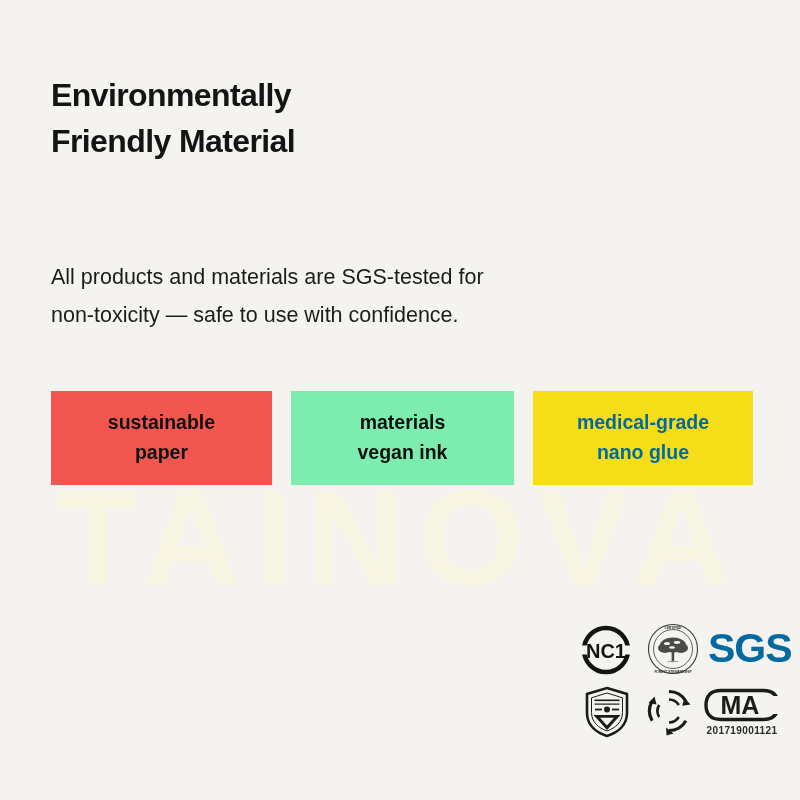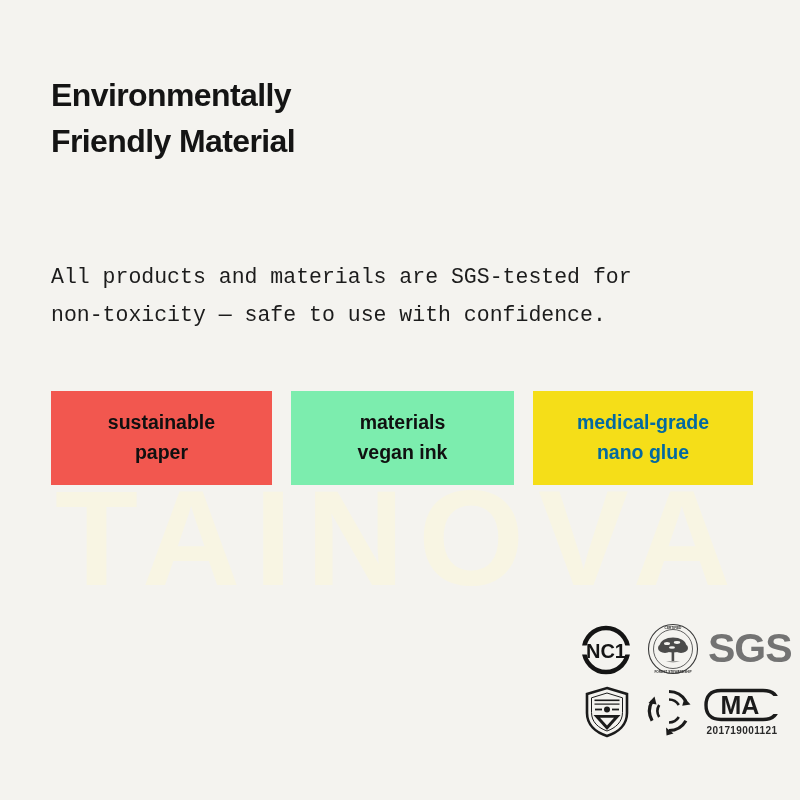--- a/index.html
+++ b/index.html
@@ -60,21 +60,21 @@
   
   .subtitle {
     position: absolute;
     left: 51px;
     top: 236px;
     width: 600px;
     font-size: 21.5px;
     line-height: 1.78;
     font-weight: 400;
     color: #1c1c1c;
-    font-family: Liberation Mono, monospace;
+    font-family: Liberation Sans, sans-serif;
   }
   .subtitle .l {
     display: block;
   }
 
   
   .tag-row {
     position: absolute;
     left: 51px;
     top: 391px;
@@ -124,21 +124,21 @@
   .cert-shield { left: 6px;  top: 66px; }
   .cert-recycle{ left: 66px; top: 66px; }
   .cert-cma    { left: 126px; top: 66px; }
 
   .sgs-text {
     font-family: "Liberation Sans", sans-serif;
     font-size: 41px;
     font-weight: 700;
     letter-spacing: -1px;
     line-height: 1;
-    color: #737373;
+    color: #0369a1;
   }
   .cma-code {
     font-family: "Liberation Sans", sans-serif;
     font-size: 10px;
     font-weight: 700;
     letter-spacing: 0.4px;
     color: #2a2a2a;
     text-align: center;
     width: 76px;
     margin-top: 1px;

